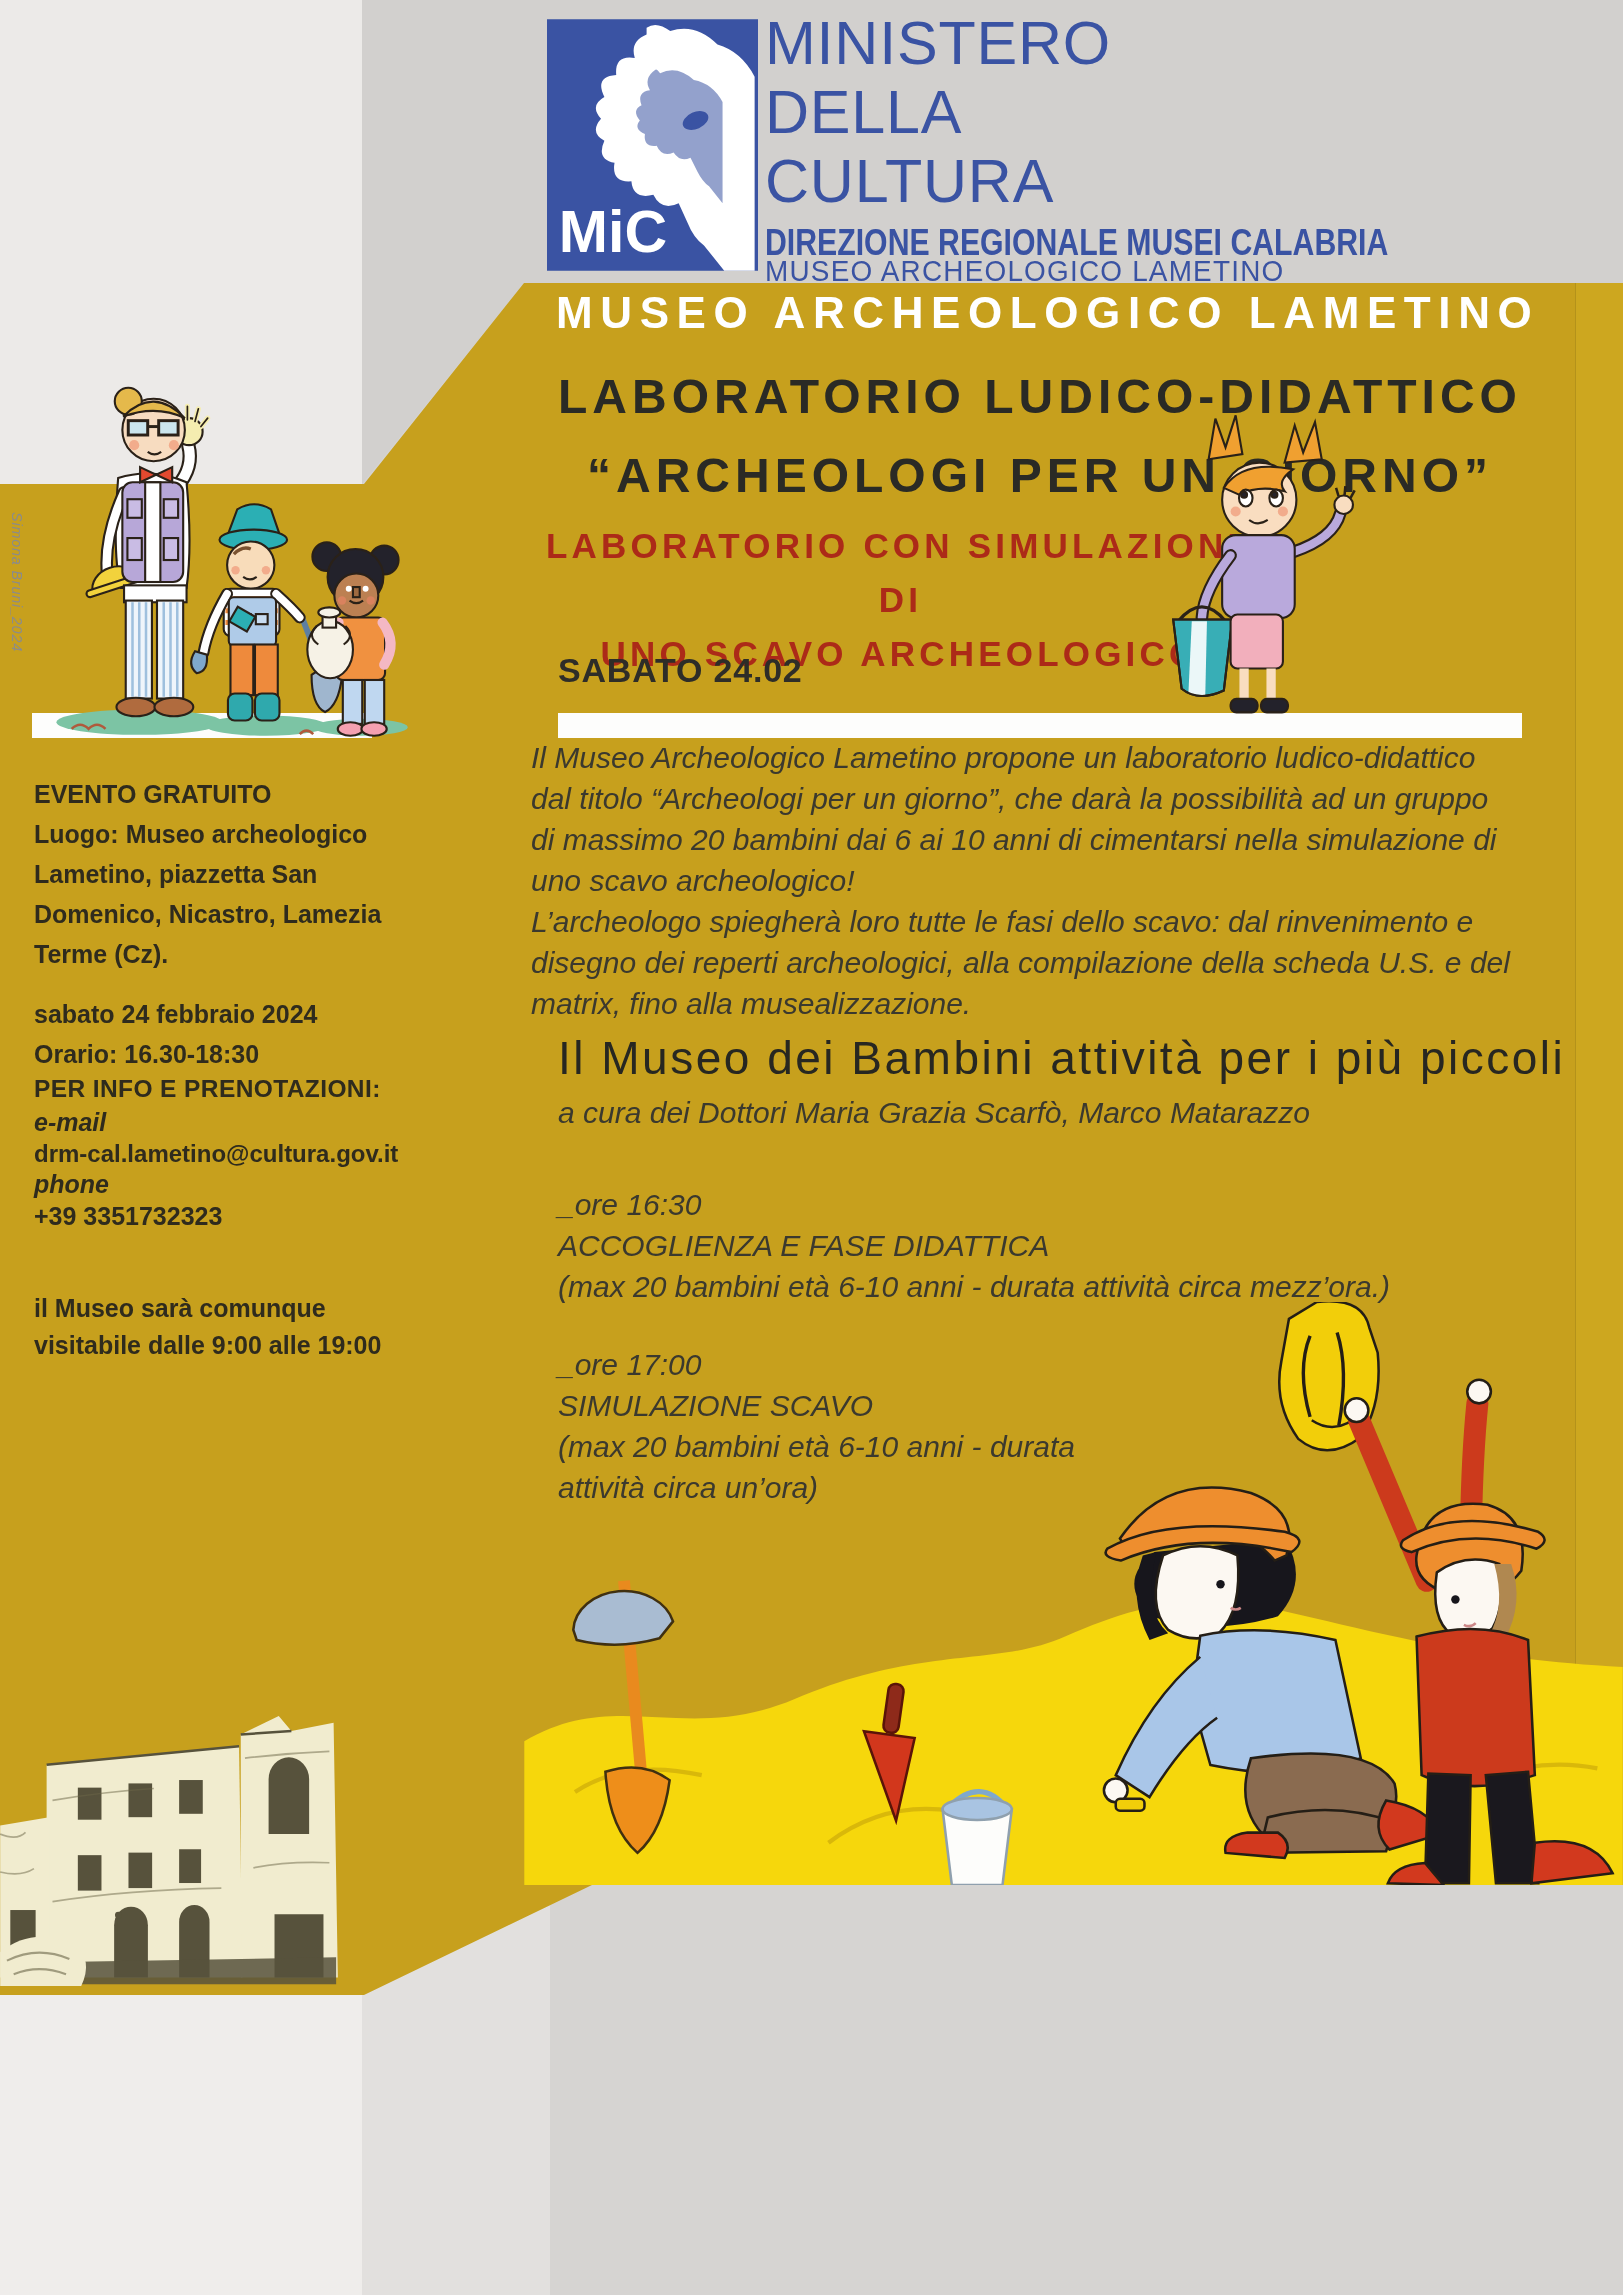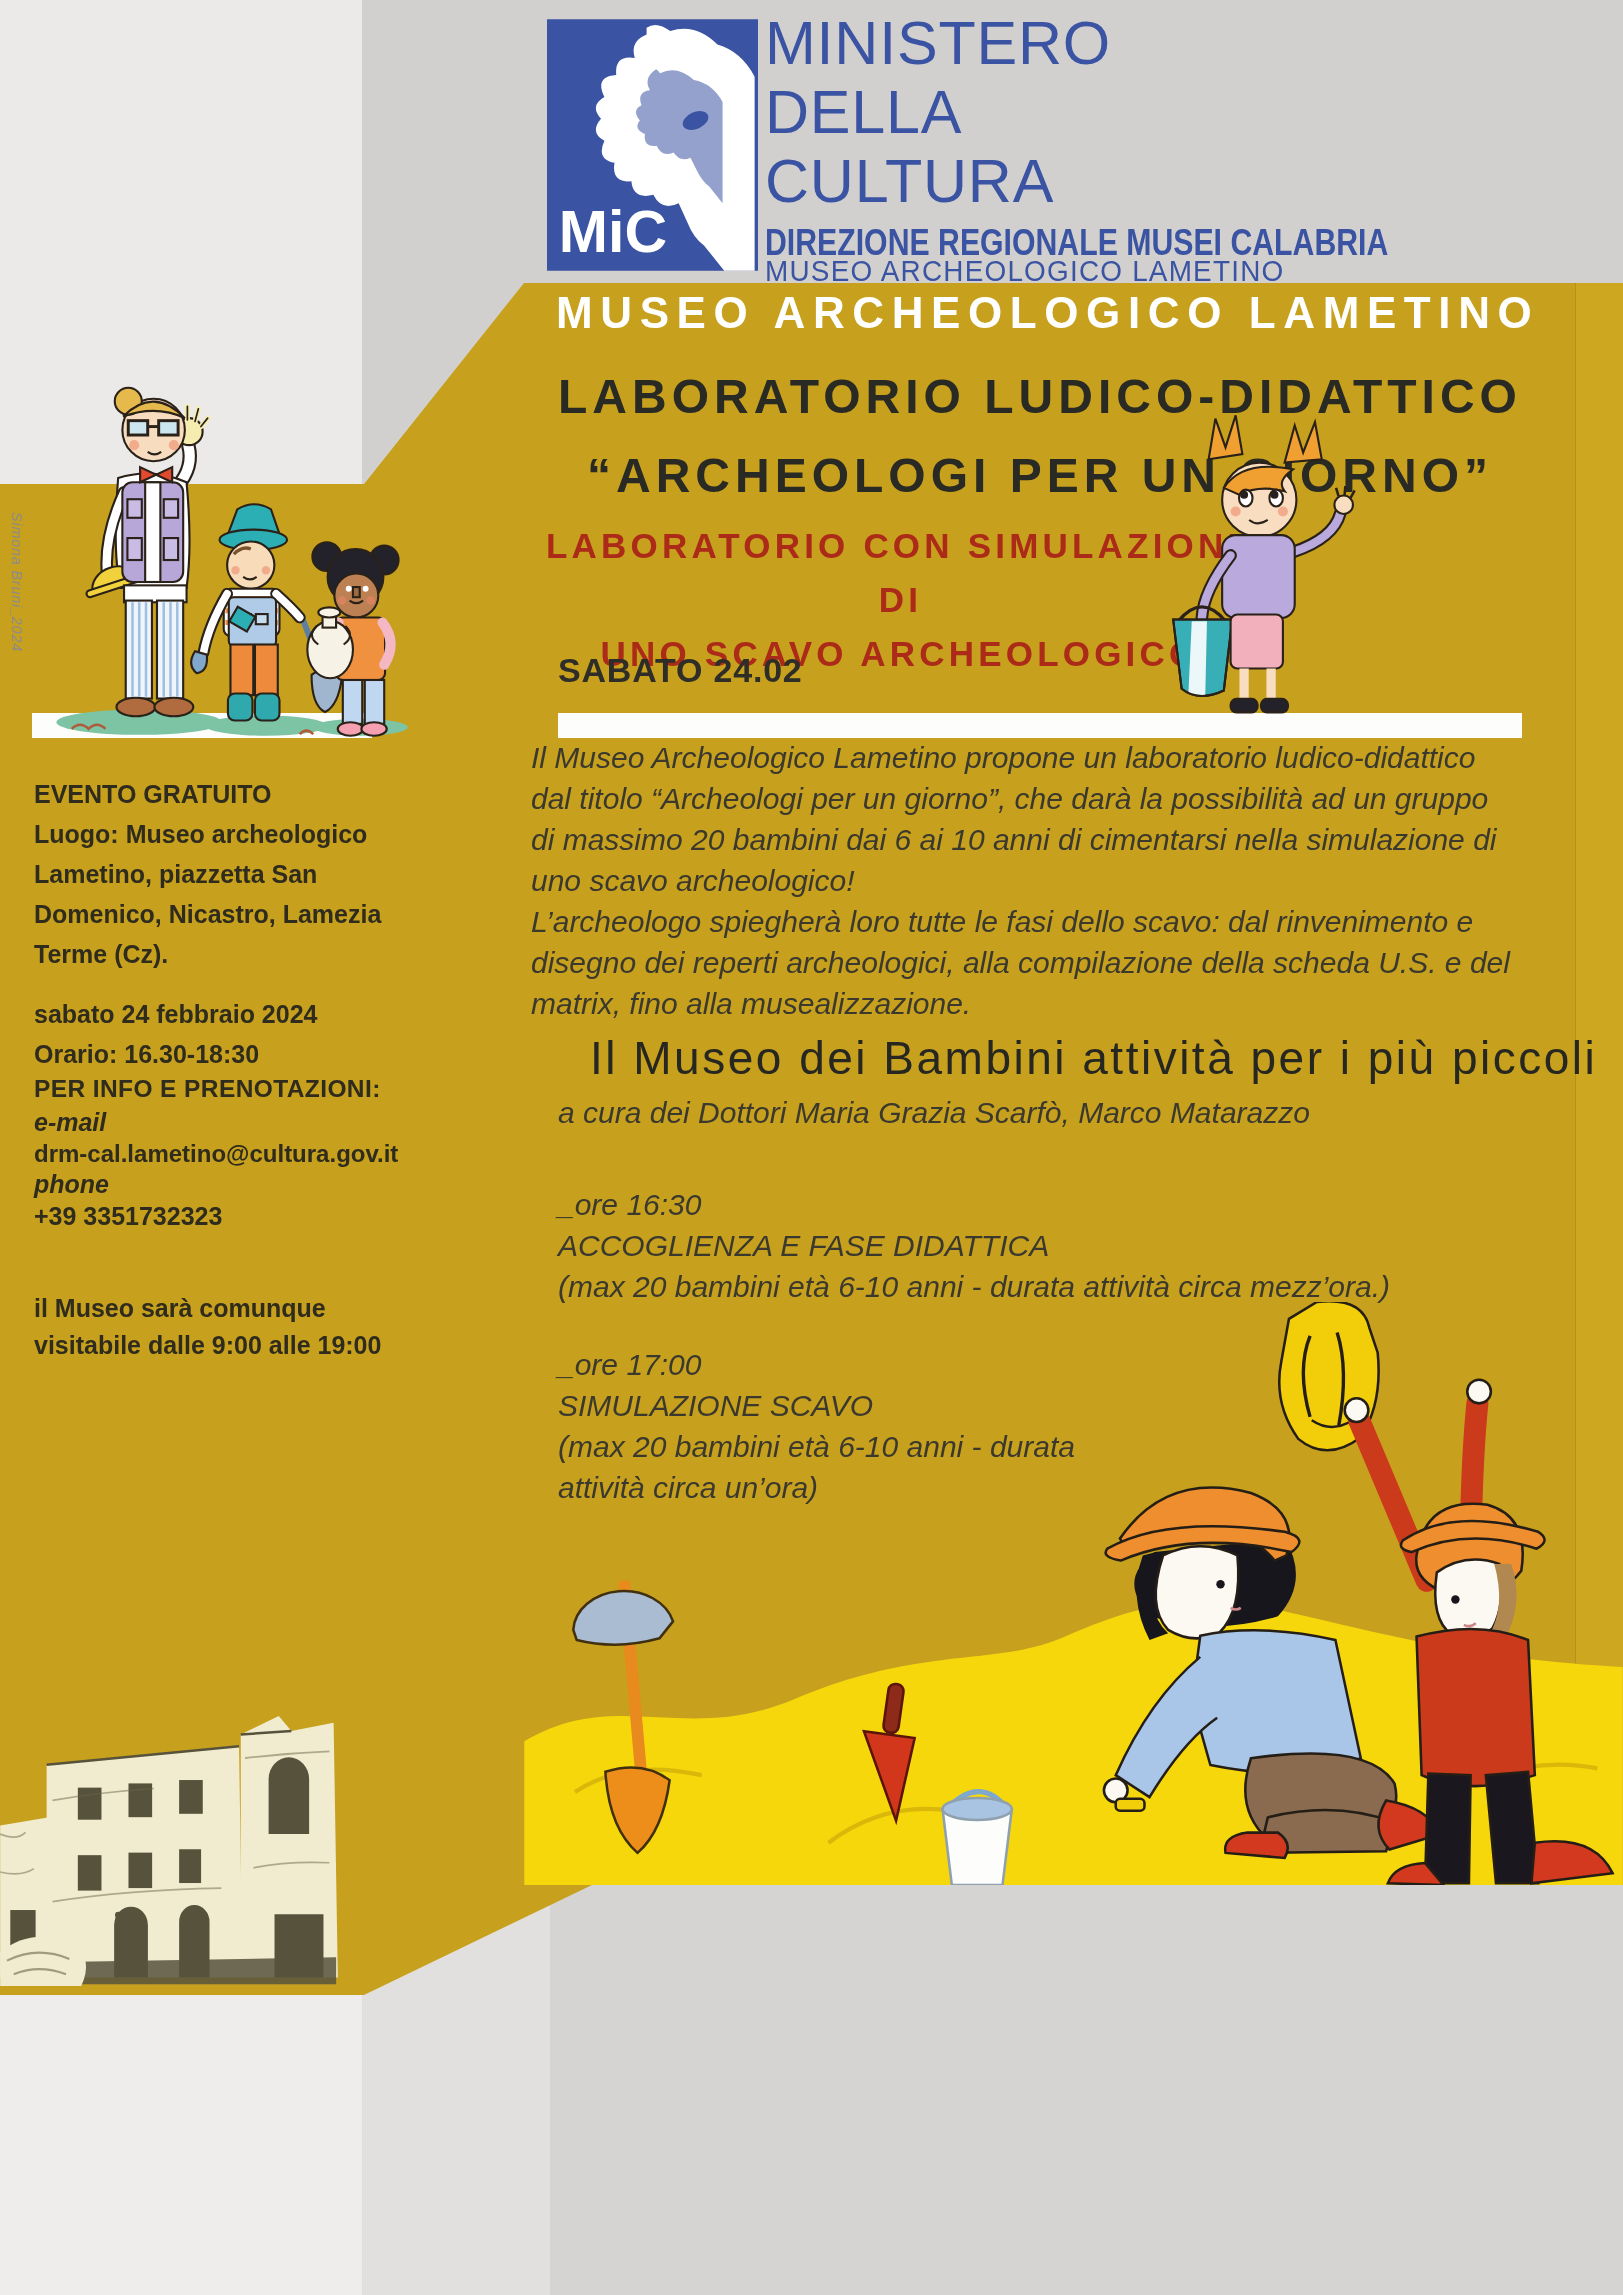--- a/index.html
+++ b/index.html
@@ -33,21 +33,21 @@
   
   .title-wrap{left:541px;width:998px;text-align:center;color:#2A2A25;font-weight:700;}
   .title-1{top:369px;font-size:48px;letter-spacing:5px;}
   .title-2{top:448px;font-size:48px;letter-spacing:5px;}
   .subtitle-red{left:541px;top:519px;width:719px;text-align:center;color:#AC2A18;
                 font-weight:700;font-size:35px;letter-spacing:4.2px;line-height:54px;white-space:pre-line;}
   .event-date{left:558px;top:651px;font-size:34px;font-weight:700;color:#2E2D28;letter-spacing:0.8px;}
   
   .paragraph{left:531px;top:737px;width:998px;font-size:30px;font-style:italic;color:#3B392E;
              line-height:41px;white-space:pre-line;}
-  .section-heading{left:590px;top:1031px;font-size:46px;color:#272721;letter-spacing:2.5px;white-space:nowrap;text-align:center;}
+  .section-heading{left:558px;top:1031px;font-size:46px;color:#272721;letter-spacing:2.5px;white-space:nowrap;text-align:center;}
   .curators{left:558px;top:1096px;font-size:30px;font-style:italic;color:#3B392E;}
   .slot{left:558px;font-size:30px;font-style:italic;color:#3B392E;line-height:41px;white-space:pre-line;}
   .slot-1{top:1184px;}
   .slot-2{top:1344px;}
   
   .side{left:34px;color:#2F2B1D;font-weight:700;}
   .side-block1{top:774px;font-size:25px;line-height:40px;white-space:pre-line;}
   .side-block2{top:994px;font-size:25px;line-height:40px;white-space:pre-line;}
   .side-info-h{top:1075px;font-size:24.5px;letter-spacing:0.4px;}
   .side-email-l{top:1108px;font-size:25px;font-style:italic;}

